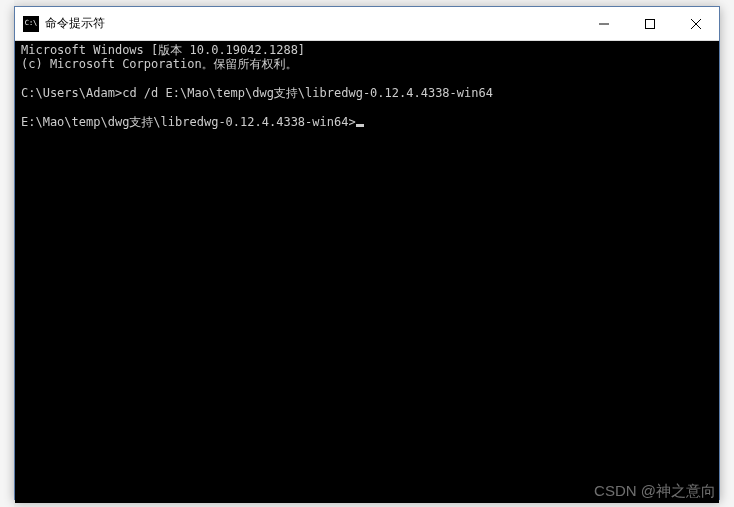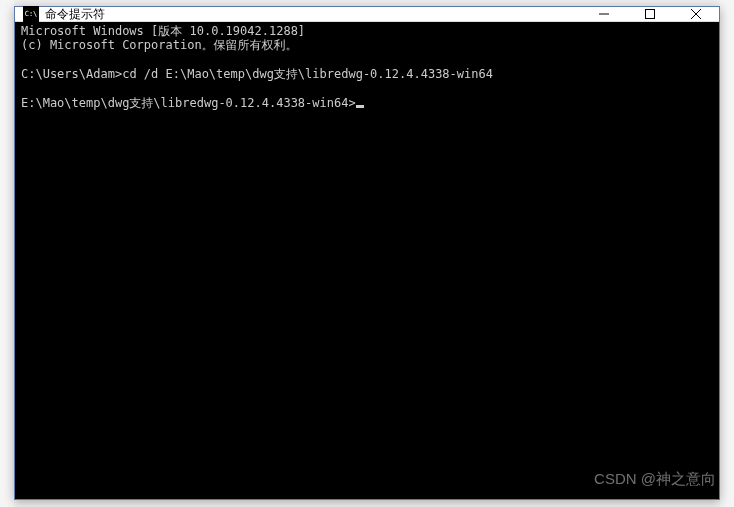--- a/index.html
+++ b/index.html
@@ -37,21 +37,21 @@
       position: absolute;
       left: 14px;
       top: 6px;
       width: 706px;
       height: 494px;
       background: #000;
       border: 1px solid #5a7ba8;
       box-shadow: 0 2px 10px rgba(0,0,0,0.3);
     }
     .titlebar {
-      height: 15px;
+      height: 34px;
       background: #fff;
       display: flex;
       align-items: center;
       border-bottom: 1px solid #ddd;
     }
     .titlebar-icon {
       width: 16px;
       height: 16px;
       margin-left: 8px;
       margin-right: 6px;
@@ -107,21 +107,21 @@
     .cursor {
       display: inline-block;
       width: 8px;
       height: 3px;
       background: #ccc;
       vertical-align: bottom;
       margin-bottom: 2px;
     }
     .watermark {
       position: absolute;
-      bottom: 18px;
+      bottom: 6px;
       right: 18px;
       color: rgba(200,200,200,0.55);
       font-size: 15px;
       font-family: "Microsoft YaHei", sans-serif;
       z-index: 10;
     }
   </style>
 </head>
 <body>
 

